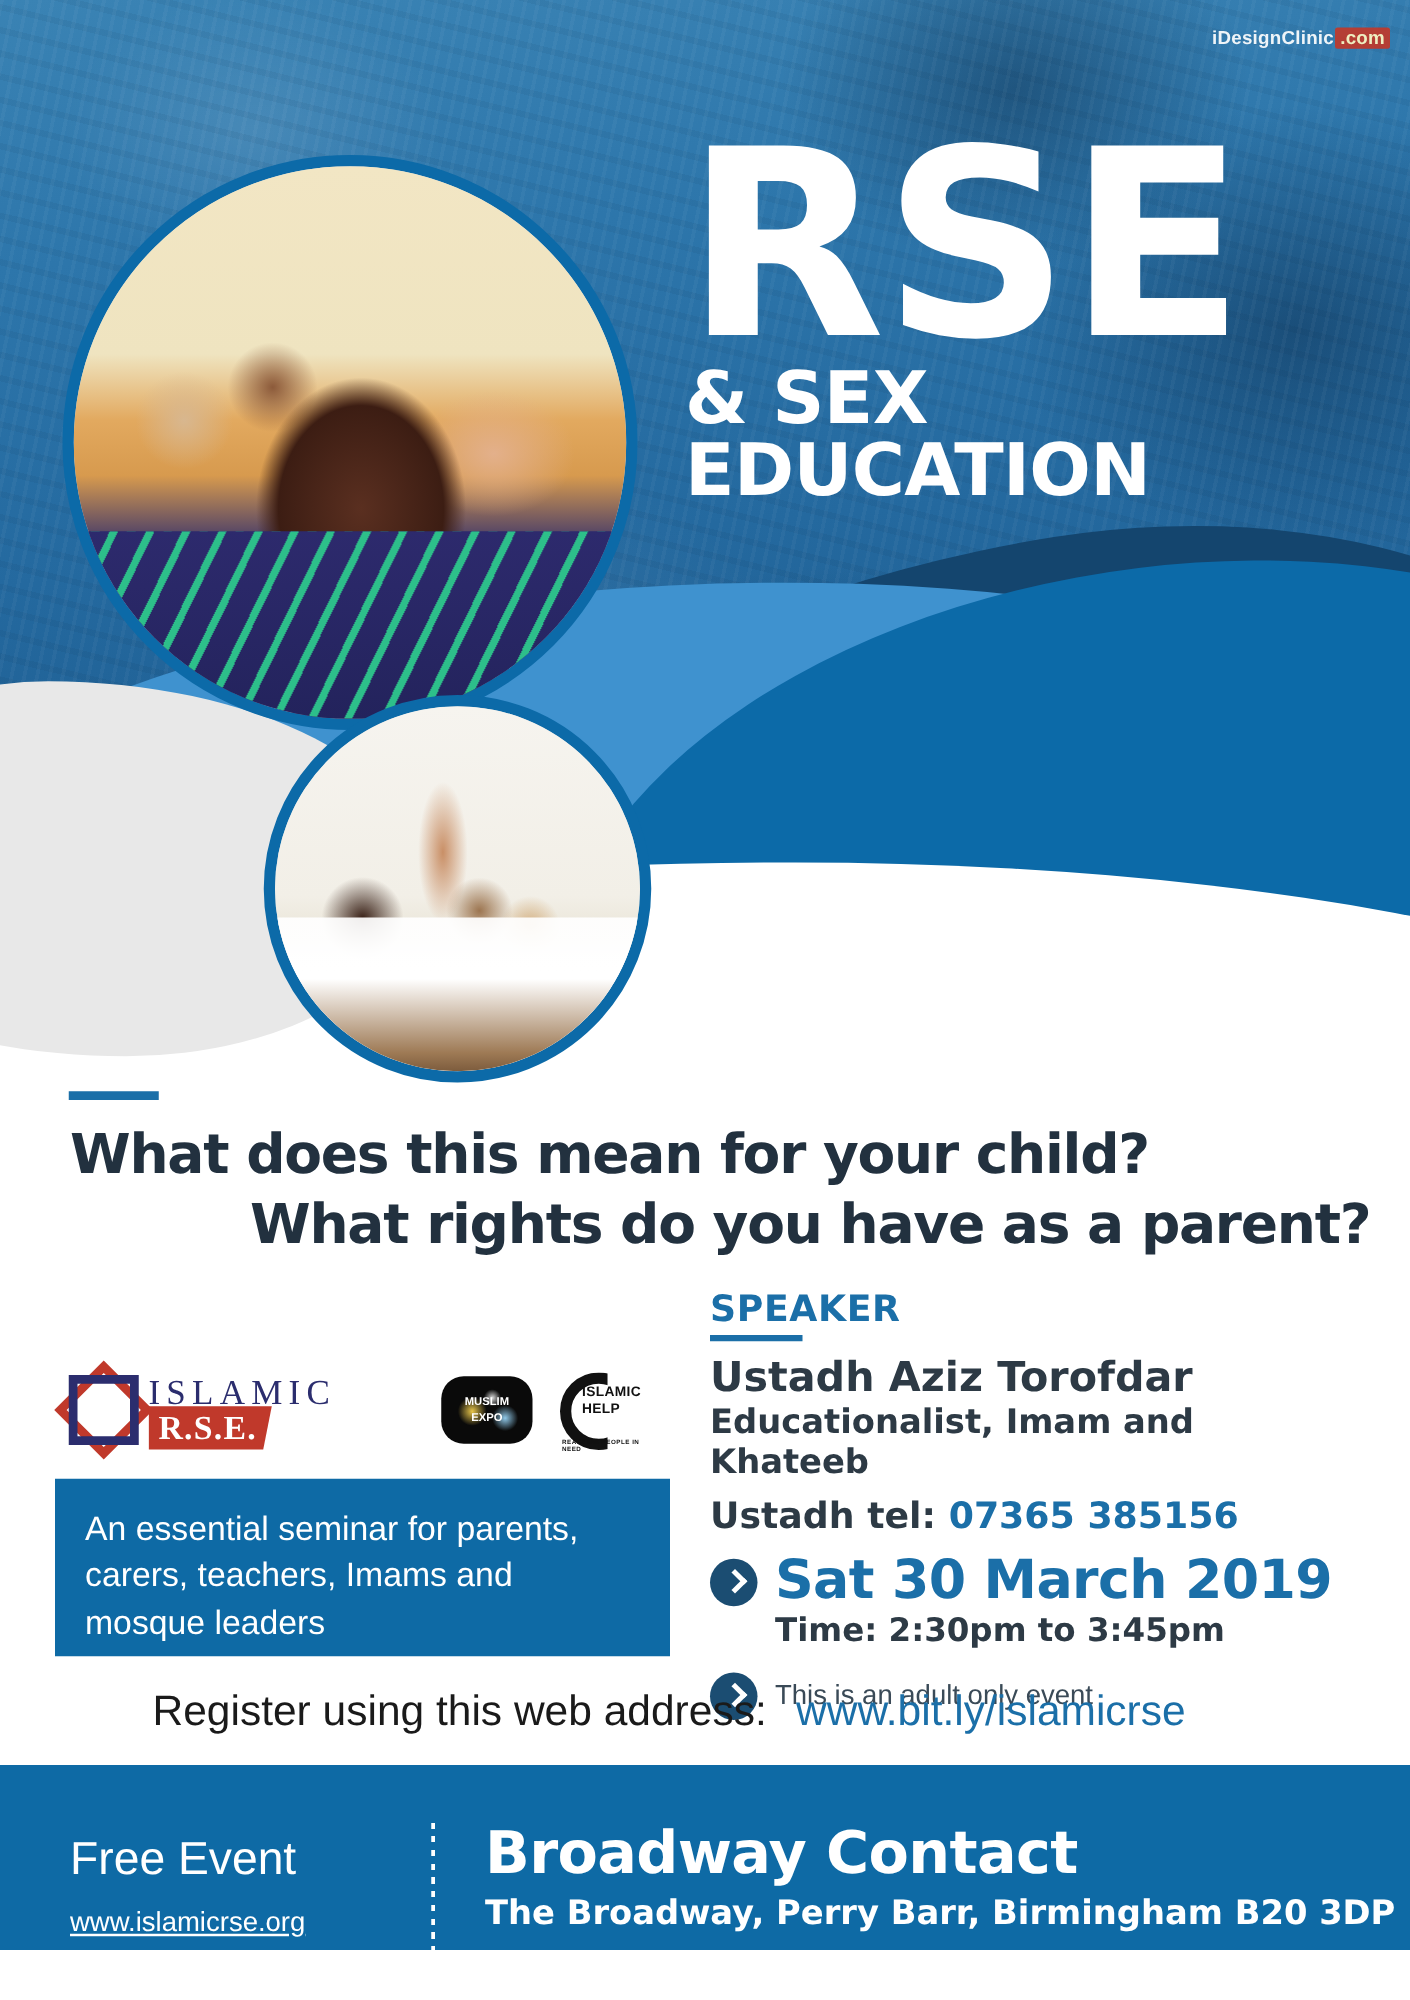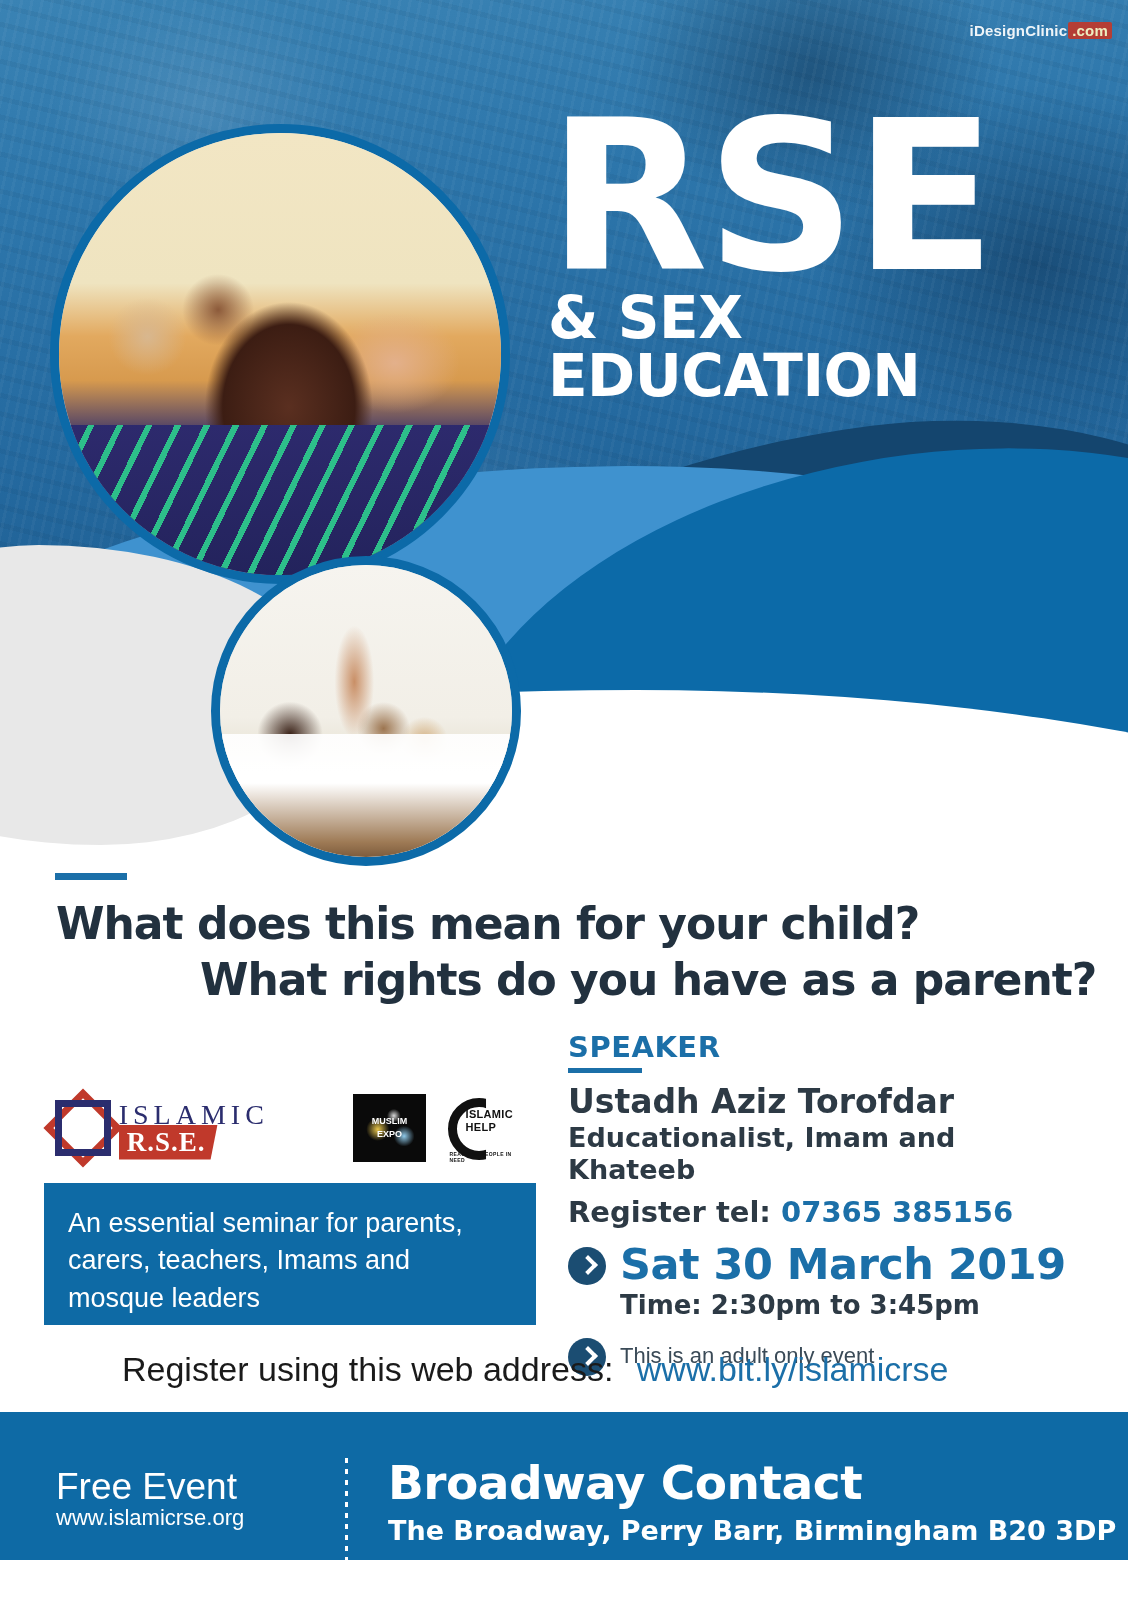--- a/index.html
+++ b/index.html
@@ -181,22 +181,22 @@
     font-size: 28px; color: #2b2d6e; letter-spacing: 5px; font-weight: normal;
   }
   .rse-rse {
     margin-top: 5px; background: #c0392b; color: #ffffff;
     font-family: "Liberation Serif", serif;
     font-size: 27px; font-weight: bold; letter-spacing: 1px;
     padding: 2px 12px 3px 8px;
     clip-path: polygon(0 0, 100% 0, 93% 100%, 0 100%);
   }
   .logo-expo {
-    width: 84px; height: 68px; background: #0a0a0a;
-    position: relative; overflow: hidden;
+    width: 84px; height: 54px; background: #0a0a0a;
+    position: relative; overflow: hidden; border-radius: 18px;
   }
   .logo-expo .splat {
     position: absolute; inset: 0;
     background:
       radial-gradient(circle 16px at 34% 52%, #e8c64a 0%, rgba(232,198,74,0) 72%),
       radial-gradient(circle 14px at 70% 62%, #8fc8e8 0%, rgba(143,200,232,0) 74%),
       radial-gradient(circle 9px at 56% 32%, #d8d8d8 0%, rgba(216,216,216,0) 76%);
   }
   .logo-expo .lbl {
     position: absolute; inset: 0;
@@ -295,21 +295,21 @@
     position: absolute; left: 0; top: 1412px;
     width: 1128px; height: 148px; background: #0e6aa5;
   }
   .footer-left { position: absolute; left: 56px; top: 56px; }
   .free-event {
     font-family: "Liberation Sans", sans-serif;
     font-size: 37px; color: #ffffff; font-weight: normal; line-height: 1;
   }
   .footer-url {
     font-family: "Liberation Sans", sans-serif;
-    font-size: 22px; color: #ffffff; 
+    font-size: 22px; color: #ffffff; margin-top: 20px; text-decoration: underline;
   }
   .footer-divider {
     position: absolute; left: 345px; top: 46px;
     width: 3px; height: 104px;
     background: repeating-linear-gradient(180deg, #ffffff 0 5px, rgba(255,255,255,0) 5px 11px);
   }
   .footer-right { position: absolute; left: 388px; top: 46px; }
   .venue {
     font-family: "DejaVu Sans", sans-serif;
     font-size: 47px; font-weight: bold; color: #ffffff; line-height: 1.05;
@@ -390,21 +390,21 @@
     <p>An essential seminar for parents, carers, teachers, Imams and mosque leaders</p>
   </div>
 
   <div class="details">
     <div class="speaker-label">SPEAKER</div>
     <div class="speaker-rule"></div>
     <div class="speaker-name">Ustadh Aziz Torofdar</div>
     <div class="speaker-role">Educationalist, Imam and Khateeb</div>
 
     <div class="contact">
-      <span>Register tel:</span>
+      <span>Ustadh tel:</span>
       <span class="num">07365 385156</span>
     </div>
 
     <div class="bullet-row">
       <span class="chev"></span>
       <span>
         <span class="date-big">Sat 30 March 2019</span>
         <div class="time-line">Time: 2:30pm to 3:45pm</div>
       </span>
     </div>

